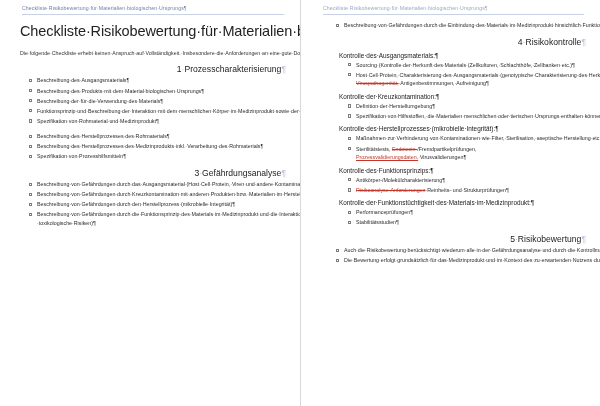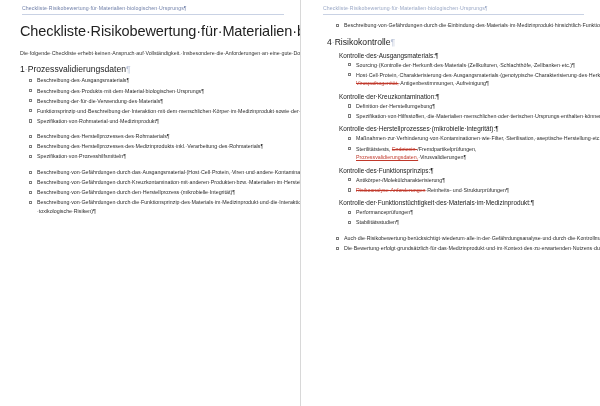--- a/index.html
+++ b/index.html
@@ -63,20 +63,21 @@
     max-width: 252px;
   }
   .sec {
     margin-top: 7px;
   }
   .sec-head {
     font-size: 8.6px;
     color: #1b1b1b;
     margin-bottom: 2px;
     white-space: nowrap;
+    text-align: right;
   }
   .sec-head .num { color: #1b1b1b; }
   .sec-head .dot { color: #b9c2d6; }
   .sub-head {
     font-size: 6.4px;
     color: #1b1b1b;
     margin: 5px 0 2px 12px;
     white-space: nowrap;
   }
   ul.lst {
@@ -127,40 +128,43 @@
     <div class="header">Checkliste·Risikobewertung·für·Materialien·biologischen·Ursprungs¶</div>
     <div class="header-rule"></div>
     <div class="content">
 
       <h1 class="title">Checkliste·Risikobewertung·für·Materialien·biologischen·Ursprungs¶</h1>
 
       <p class="intro">Die·folgende·Checkliste·erhebt·keinen·Anspruch·auf·Vollständigkeit.·Insbesondere·die·Anforderungen·an·eine·gute·Dokumentationspraxis·sowie·Standardelemente·von·Bewertungsberichten·sollten·zusätzlich·beachtet·werden.</p>
 
       <div class="sec">
         <div class="sec-head">
-          <span class="num">1</span><span class="dot">·</span><span>Prozessvalidierungsdaten</span><span class="pilcrow">¶</span>
+          <span class="num">1</span><span class="dot">·</span><span>Prozesscharakterisierung</span><span class="pilcrow">¶</span>
         </div>
         <ul class="lst lvl1">
           <li>Beschreibung·des·Ausgangsmaterials¶</li>
           <li>Beschreibung·des·Produkts·mit·dem·Material·biologischen·Ursprungs¶</li>
           <li>Beschreibung·der·für·die·Verwendung·des·Materials¶</li>
           <li>Funktionsprinzip·und·Beschreibung·der·Interaktion·mit·dem·menschlichen·Körper·im·Medizinprodukt·sowie·der·Interaktion·zwischen·Material·und·Medizinprodukt¶</li>
           <li>Spezifikation·von·Rohmaterial·und·Medizinprodukt¶</li>
         </ul>
       </div>
 
       <div class="sec">
         <ul class="lst lvl1">
           <li>Beschreibung·des·Herstellprozesses·des·Rohmaterials¶</li>
           <li>Beschreibung·des·Herstellprozesses·des·Medizinprodukts·inkl.·Verarbeitung·des·Rohmaterials¶</li>
           <li>Spezifikation·von·Prozesshilfsmitteln¶</li>
         </ul>
       </div>
 
       <div class="sec">
+        <div class="sec-head">
+          <span class="num">3</span><span class="dot">·</span><span>Gefährdungsanalyse</span><span class="pilcrow">¶</span>
+        </div>
         <ul class="lst lvl1">
           <li>Beschreibung·von·Gefährdungen·durch·das·Ausgangsmaterial·(Host·Cell·Protein,·Viren·und·andere·Kontaminationen·u.a.)¶</li>
           <li>Beschreibung·von·Gefährdungen·durch·Kreuzkontamination·mit·anderen·Produkten·bzw.·Materialien·im·Herstellbereich·oder·durch·Lieferanten¶</li>
           <li>Beschreibung·von·Gefährdungen·durch·den·Herstellprozess·(mikrobielle·Integrität)¶</li>
           <li>Beschreibung·von·Gefährdungen·durch·die·Funktionsprinzip·des·Materials·im·Medizinprodukt·und·die·Interaktion·mit·dem·menschlichen·Körper·(immunologische/·toxikologische·Risiken)¶</li>
         </ul>
       </div>
 
     </div>
   </div>
@@ -204,20 +208,23 @@
         </ul>
 
         <div class="sub-head">Kontrolle·der·Funktionstüchtigkeit·des·Materials·im·Medizinprodukt:¶</div>
         <ul class="lst lvl2">
           <li>Performanceprüfungen¶</li>
           <li>Stabilitätsstudien¶</li>
         </ul>
       </div>
 
       <div class="sec">
+        <div class="sec-head">
+          <span class="num">5</span><span class="dot">·</span><span>Risikobewertung</span><span class="pilcrow">¶</span>
+        </div>
         <ul class="lst lvl1">
           <li>Auch·die·Risikobewertung·berücksichtigt·wiederum·alle·in·der·Gefährdungsanalyse·und·durch·die·Kontrollmaßnahmen·adressierten·Inhalte.¶</li>
           <li>Die·Bewertung·erfolgt·grundsätzlich·für·das·Medizinprodukt·und·im·Kontext·des·zu·erwartenden·Nutzens·durch·den·Einsatz·des·Materials·im·Produkt¶</li>
         </ul>
       </div>
 
     </div>
   </div>
 
 </div>

